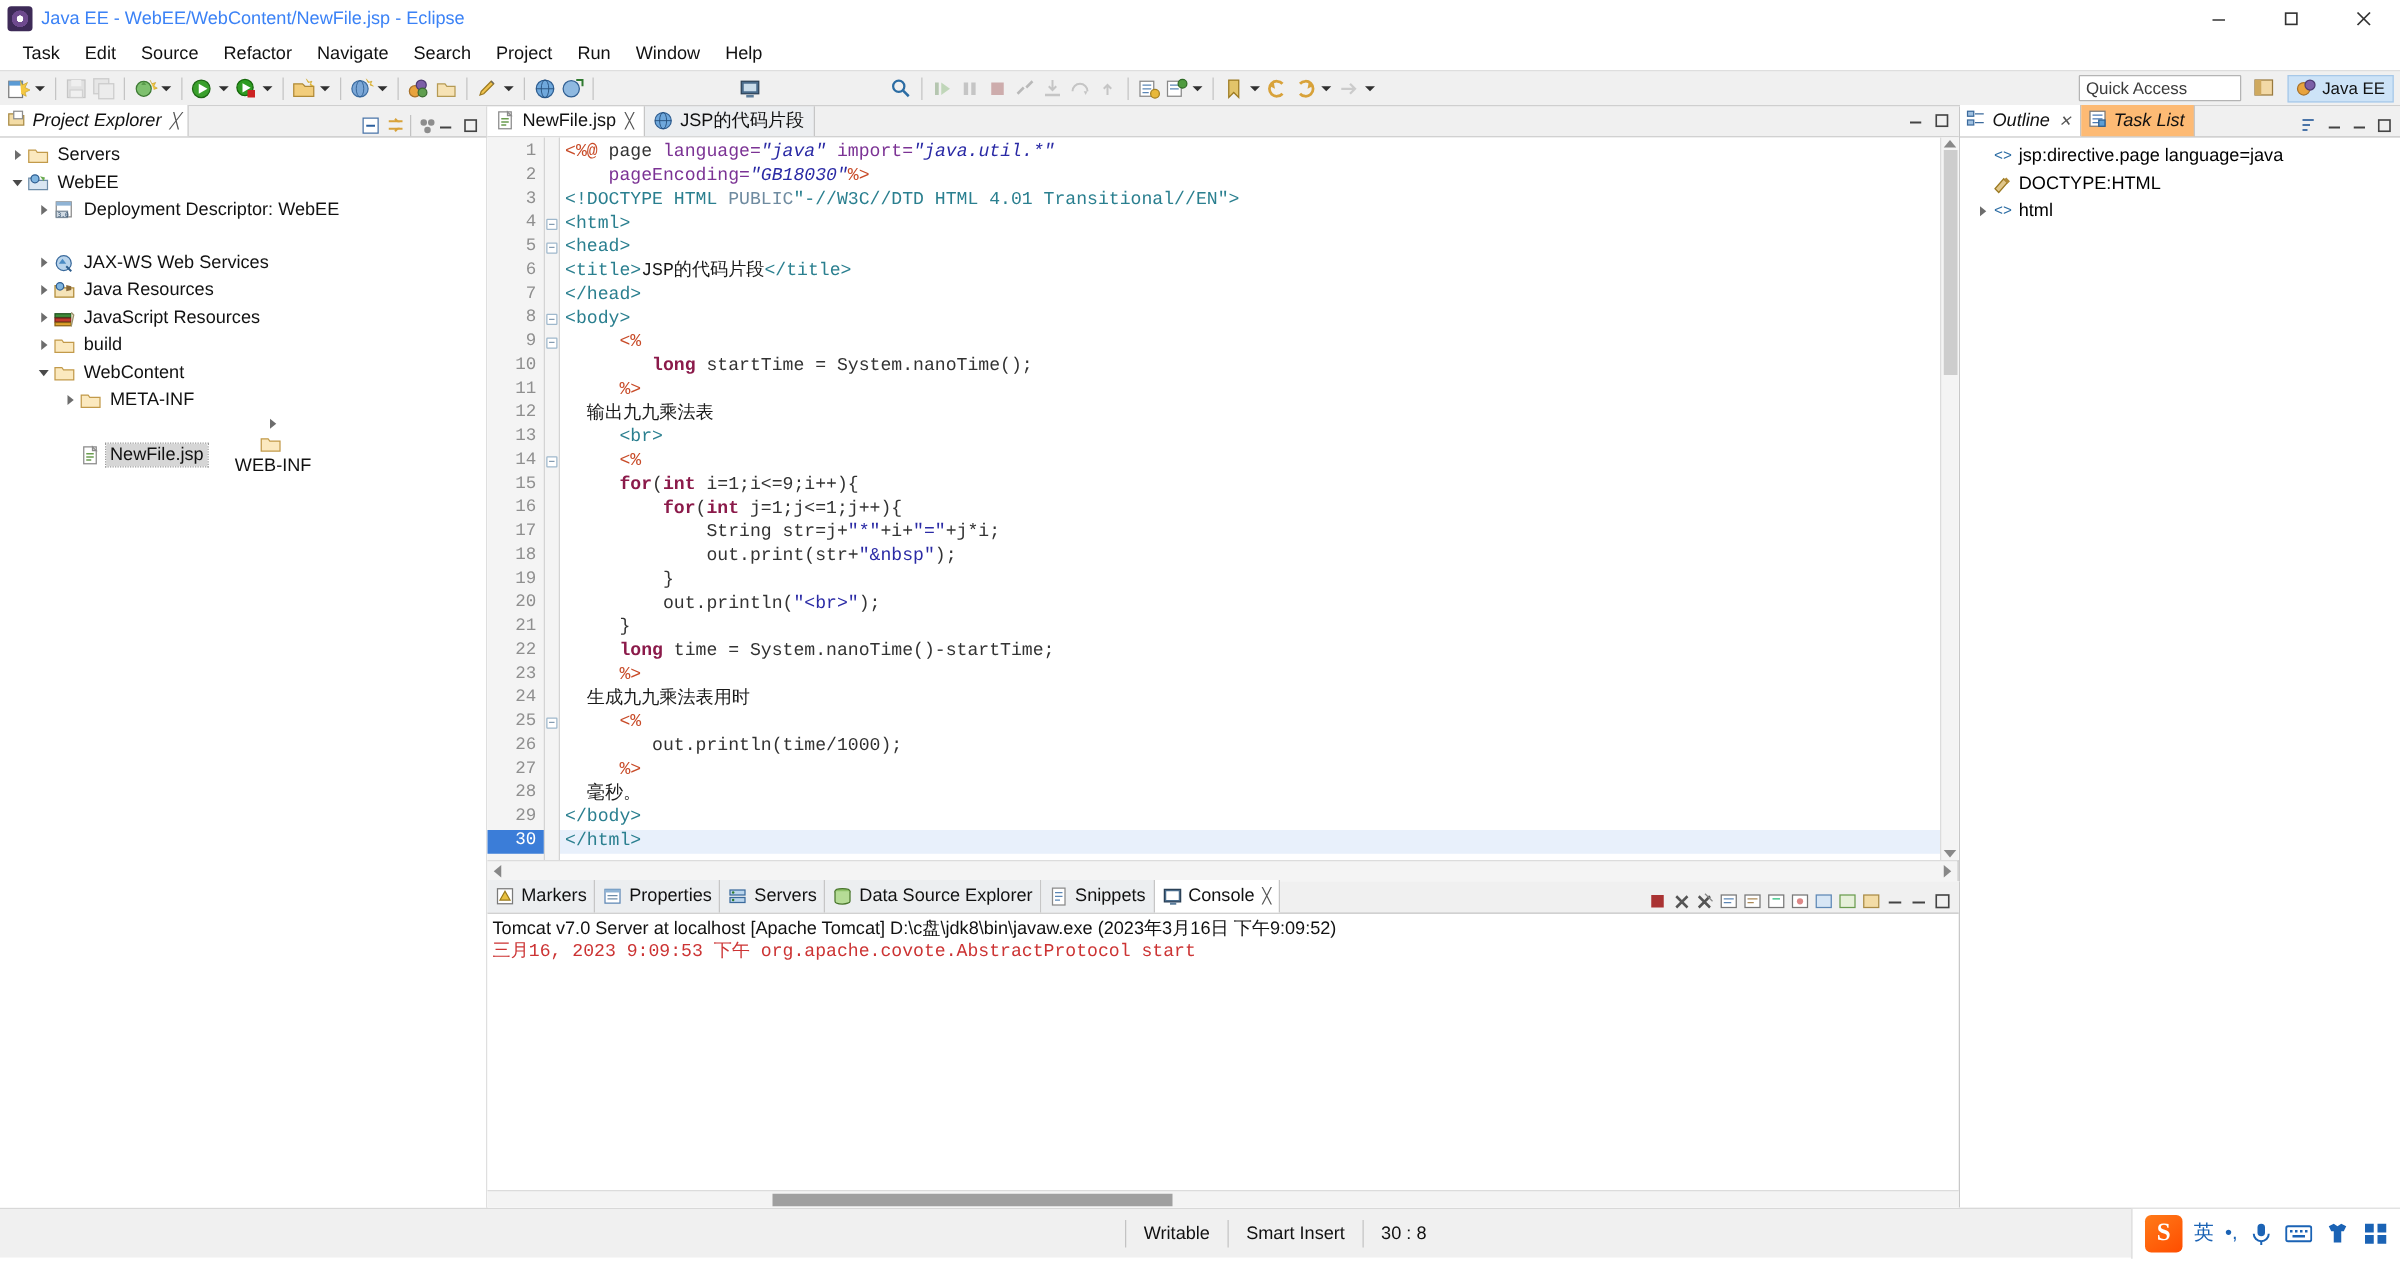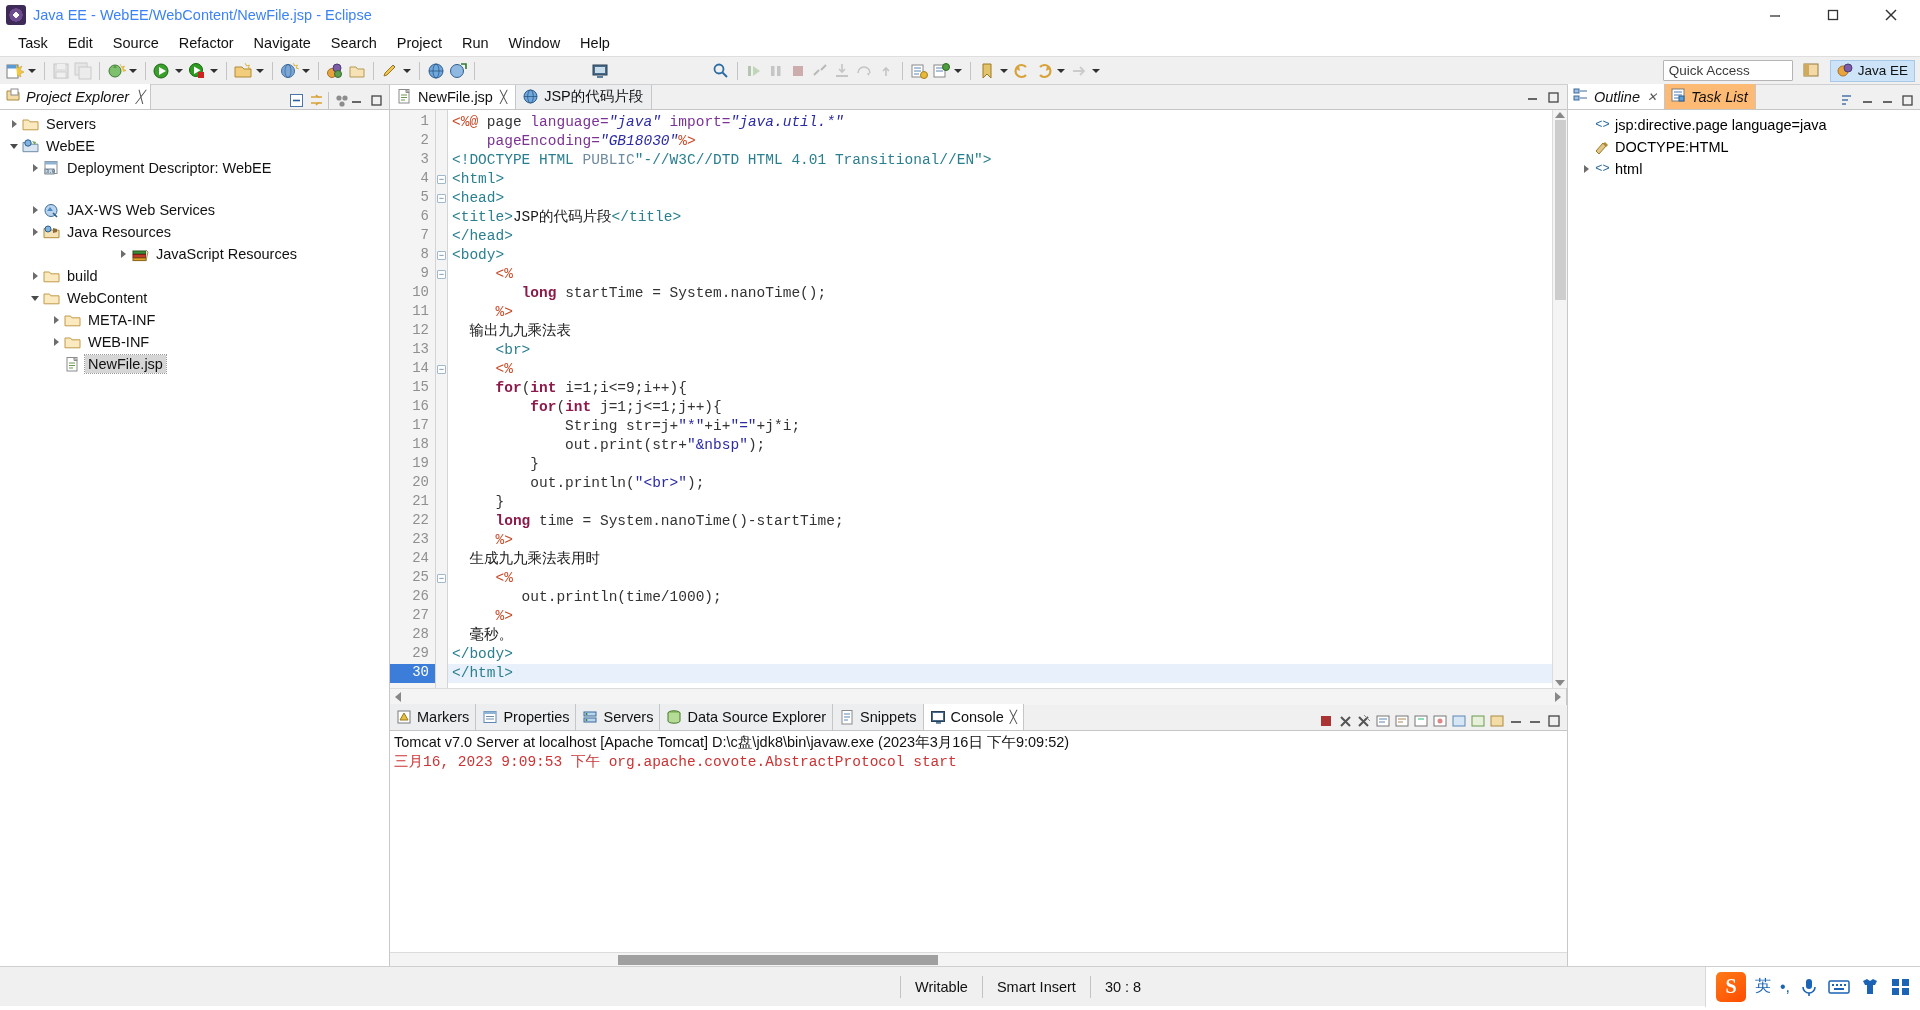--- a/index.html
+++ b/index.html
@@ -559,21 +559,21 @@
           <span class="twist closed"></span>
           <span class="ticon">
             <svg width="17" height="17" style="display:block">
               <path d="M1 4.5 h6 l1.3 1.7 H16 v7.5 H1z" fill="#f5e3b8" stroke="#b08a36"></path>
               <circle cx="5" cy="5" r="3" fill="#7fb5e0" stroke="#2f5e91"></circle>
               <path d="M10 4 l4 1 l0 3 l-4 1z" fill="#8a6a3a"></path>
             </svg>
           </span>
           <span class="tlabel">Java Resources</span>
         </div>
-        <div class="trow" style="padding-left: 27px; justify-content: center;">
+        <div class="trow" style="padding-left: 27px;">
           <span class="twist closed"></span>
           <span class="ticon">
             <svg width="17" height="17" style="display:block">
               <rect x="1" y="5" width="13" height="3" fill="#3f8c3a" stroke="#22541f"></rect>
               <rect x="1" y="8.5" width="13" height="3" fill="#c0392b" stroke="#7a2018"></rect>
               <rect x="1" y="12" width="13" height="2.6" fill="#e0a32b" stroke="#8a6215"></rect>
               <path d="M14 4 l2 2 l-2 9" fill="#e8e0c8" stroke="#9a9068"></path>
             </svg>
           </span>
           <span class="tlabel">JavaScript Resources</span>
@@ -598,21 +598,21 @@
         </div>
         <div class="trow" style="padding-left: 48px;">
           <span class="twist closed"></span>
           <span class="ticon">
             <svg width="17" height="17" style="display:block">
               <path d="M1 4 h5.5 l1.3 1.8 H16 v8 H1z" fill="#fbe9bf" stroke="#c29a4a"></path>
             </svg>
           </span>
           <span class="tlabel">META-INF</span>
         </div>
-        <div class="trow" style="padding-left: 48px;">
+        <div class="trow" style="padding-left: 48px; flex-direction: column;">
           <span class="twist closed"></span>
           <span class="ticon">
             <svg width="17" height="17" style="display:block">
               <path d="M1 4 h5.5 l1.3 1.8 H16 v8 H1z" fill="#fbe9bf" stroke="#c29a4a"></path>
             </svg>
           </span>
           <span class="tlabel">WEB-INF</span>
         </div>
         <div class="trow selected" style="padding-left: 48px;">
           <span class="twist "></span>

